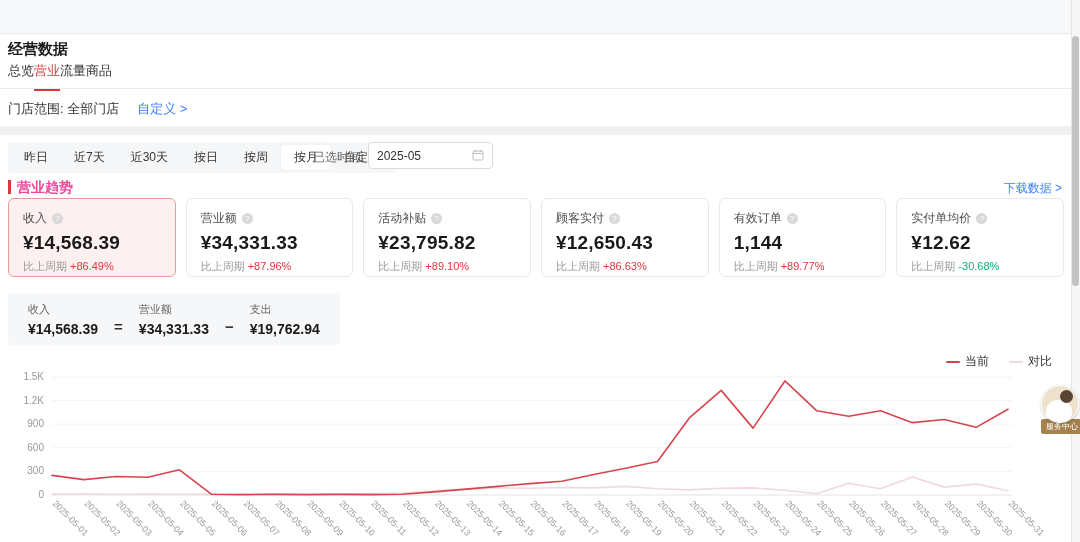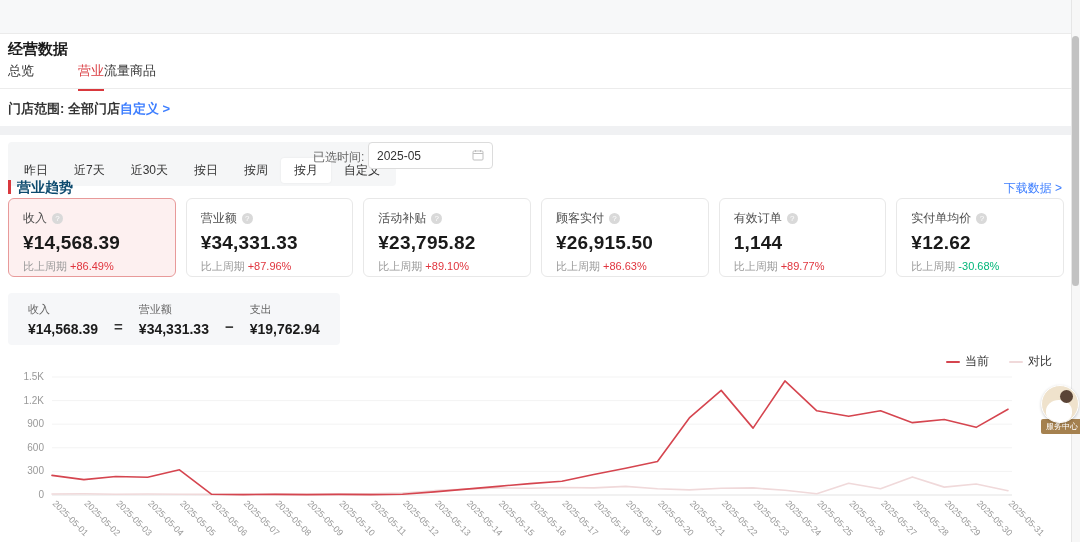--- a/index.html
+++ b/index.html
@@ -12,41 +12,41 @@
   #top-strip { left:0; top:0; width:1080px; height:34px; background:#f7f8f9; border-bottom:1px solid #ebebeb; }
 
   
   #scrollbar-track { right:0; top:0; width:9px; height:542px; background:#f7f7f7; border-left:1px solid #e6e6e6; }
   #scrollbar-thumb { right:1px; top:36px; width:7px; height:250px; background:#c2c2c2; border-radius:4px; }
 
   
   #page-title { left:8px; top:40px; font-size:15px; font-weight:bold; color:#1a1a1a; }
   #tabs { left:8px; top:62px; display:flex; }
   .tab { font-size:13px; color:#333; padding-bottom:9px; cursor:pointer; }
-  .tab.active { color:#d9383d; border-bottom:2px solid #d9383d;margin-left:44px; }
+  .tab.active { color:#d9383d; border-bottom:2px solid #d9383d; }
   #header-divider { left:0; top:88px; width:1071px; height:1px; background:#ececec; }
 
-  #scope-row { left:8px; top:100px; display:flex; align-items:center; font-size:13px;font-weight:bold; }
+  #scope-row { left:8px; top:100px; display:flex; gap:18px; align-items:center; font-size:13px; }
   #scope-label { color:#333; }
   .link-blue { color:#3d7eff; cursor:pointer; font-size:13px; }
 
   #gray-band { left:0; top:126px; width:1071px; height:9px; background:#f0f1f3; }
 
   
   #seg-group { left:8px; top:142px; display:flex; background:#f5f6f7; border-radius:4px; padding:3px; }
-  .seg-btn { font-size:12px; color:#333; padding:4px 13px; border-radius:3px; cursor:pointer; white-space:nowrap;margin-top:13px; }
+  .seg-btn { font-size:12px; color:#333; padding:4px 13px; border-radius:3px; cursor:pointer; white-space:nowrap; }
   .seg-btn.selected { background:#fff; box-shadow:0 0 2px rgba(0,0,0,.08); }
   #time-label { left:313px; top:149px; font-size:12px; color:#666; }
   #date-input { left:368px; top:142px; width:125px; height:27px; border:1px solid #dcdcdc; border-radius:4px;
     background:#fff; display:flex; align-items:center; justify-content:space-between; padding:0 8px; cursor:pointer; }
   #date-value { font-size:12px; color:#333; }
 
   
   #section-bar { left:8px; top:180px; width:3px; height:14px; background:#d9383d; }
-  #section-title { left:17px; top:179px; font-size:14px; font-weight:bold; color:#0c4a6e; }
+  #section-title { left:17px; top:179px; font-size:14px; font-weight:bold; color:#ec4899; }
   #download-link { right:18px; top:180px; font-size:12px; }
 
   
   #cards { left:8px; top:198px; width:1056px; display:flex; gap:10px; }
   .card { flex:1; height:79px; background:#fff; border:1px solid #e8e8e8; border-radius:6px; padding:11px 14px; cursor:pointer; }
   .card.selected { background:#fdf0f0; border-color:#e89a9a; }
   .card-label-row { display:flex; align-items:center; gap:5px; }
   .card-label { font-size:12px; color:#4d4d4d; }
   .info-icon { width:11px; height:11px; border-radius:50%; background:#d9d9d9; color:#fff; font-size:8px;
     line-height:11px; text-align:center; display:inline-block; }
@@ -158,21 +158,21 @@
           <span class="info-icon">?</span>
         </div>
       <div class="card-value">¥23,795.82</div>
       <div class="card-sub"><span>比上周期</span><span class="delta" style="color: rgb(224, 53, 62);">+89.10%</span></div>
     </div>
     <div class="card">
       <div class="card-label-row">
           <span class="card-label">顾客实付</span>
           <span class="info-icon">?</span>
         </div>
-      <div class="card-value">¥26,915.50</div>
+      <div class="card-value">¥12,650.43</div>
       <div class="card-sub"><span>比上周期</span><span class="delta" style="color: rgb(224, 53, 62); text-align: center;">+86.63%</span></div>
     </div>
     <div class="card">
       <div class="card-label-row">
           <span class="card-label">有效订单</span>
           <span class="info-icon">?</span>
         </div>
       <div class="card-value">1,144</div>
       <div class="card-sub"><span>比上周期</span><span class="delta" style="color: rgb(224, 53, 62);">+89.77%</span></div>
     </div>

